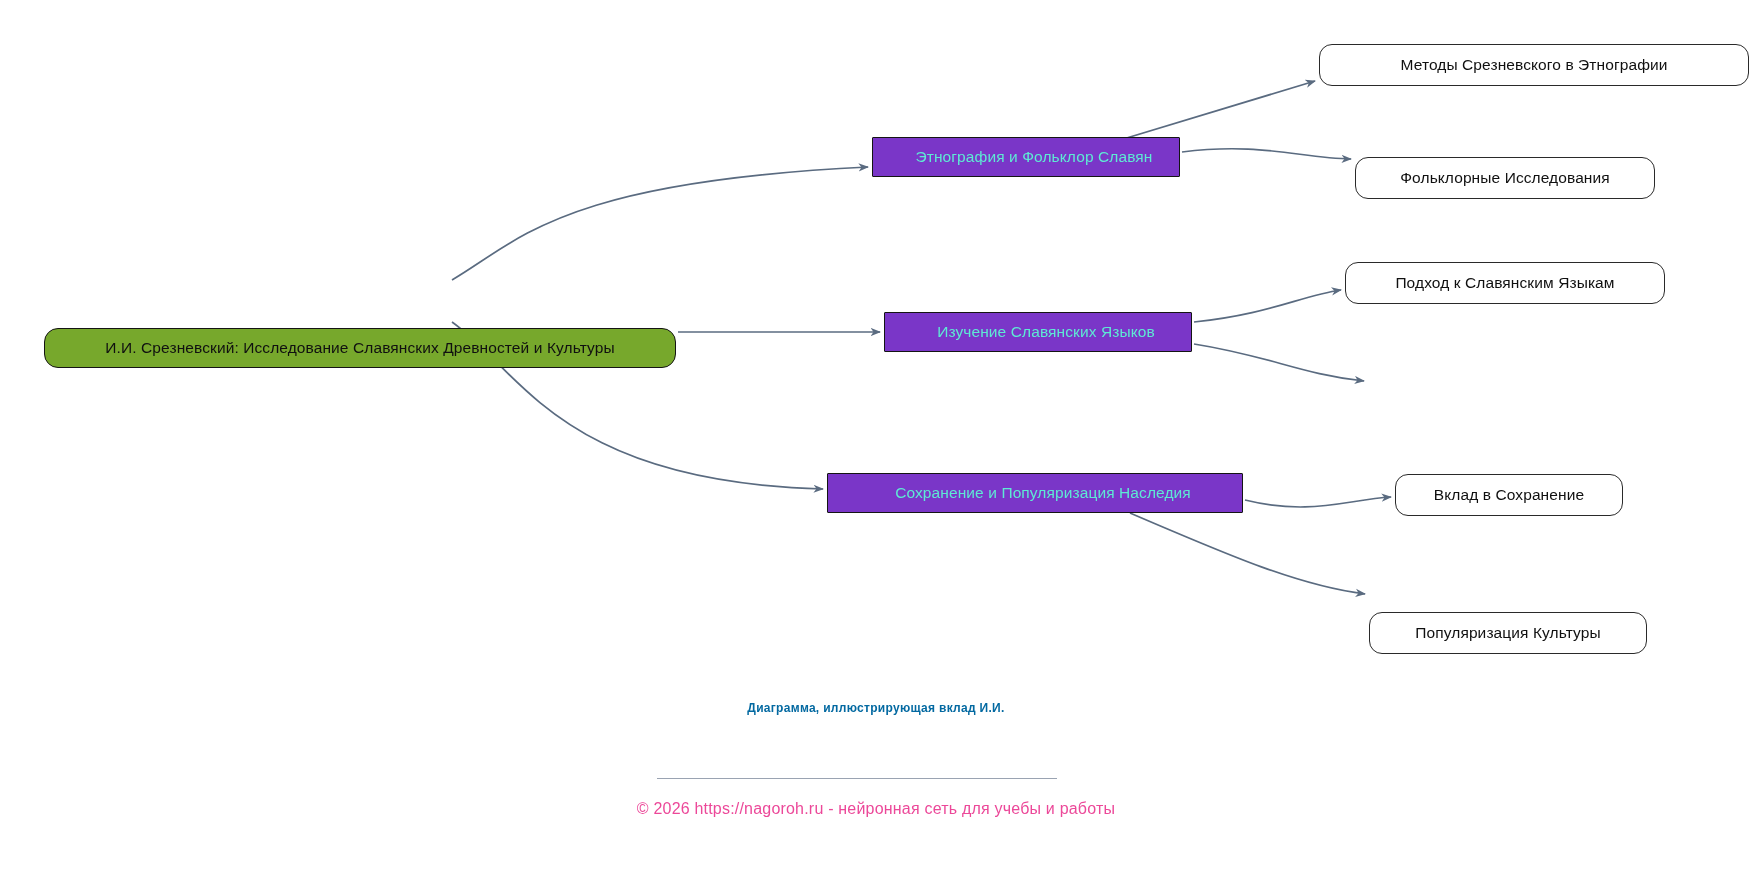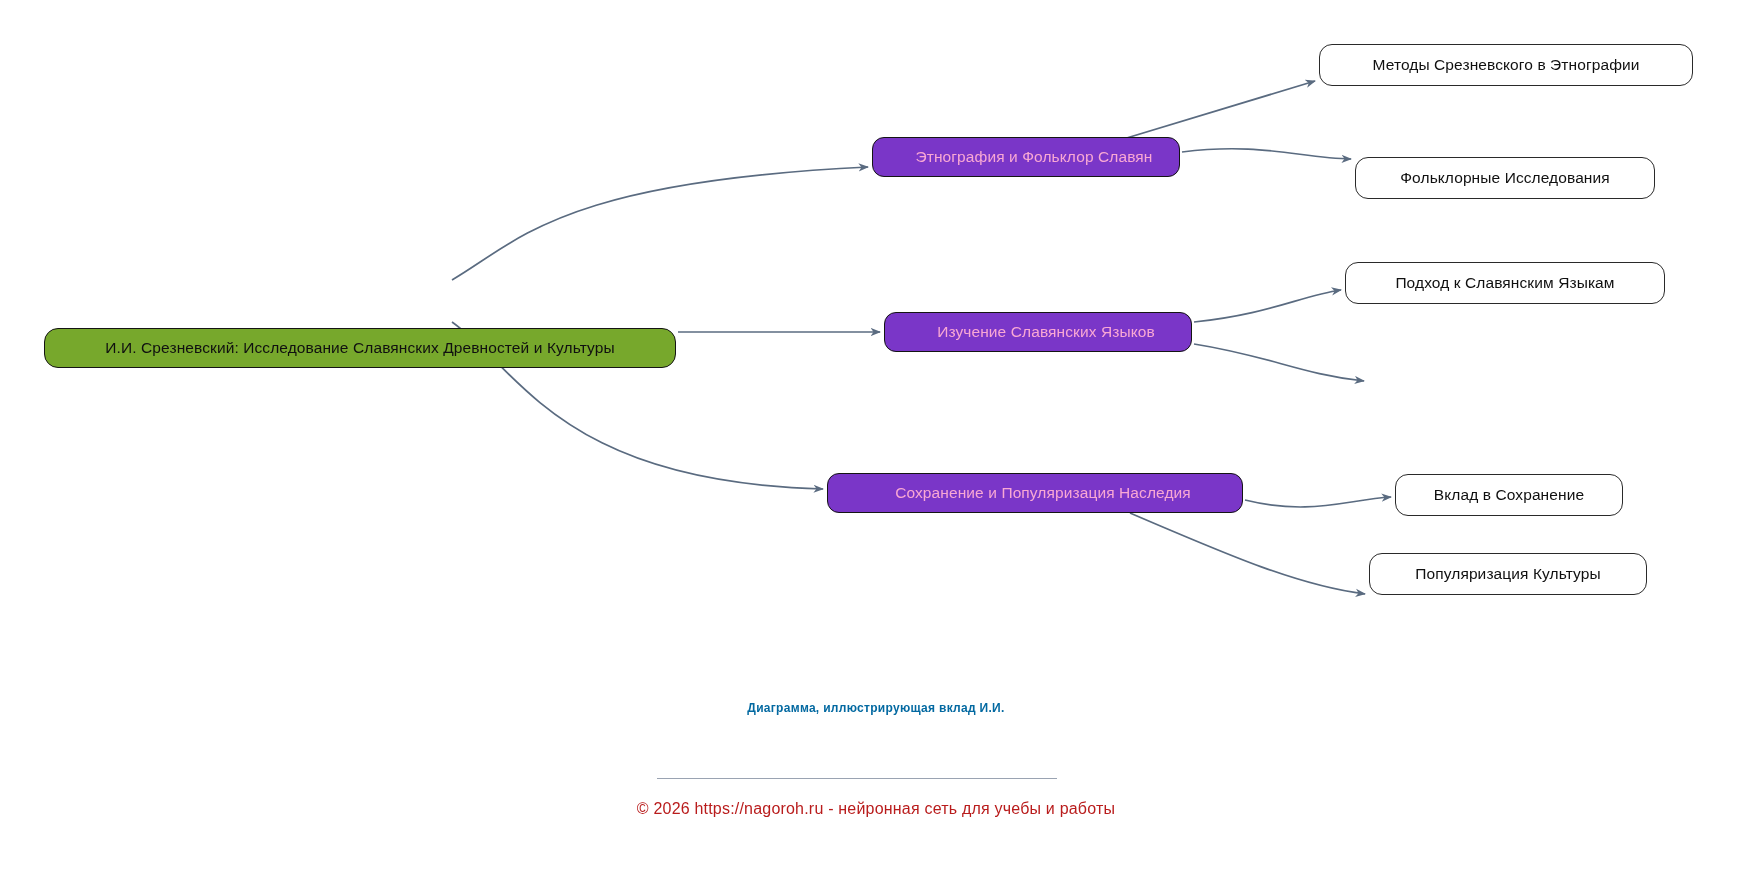--- a/index.html
+++ b/index.html
@@ -42,23 +42,23 @@
     padding: 0 14px;
     letter-spacing: 0.1px;
   }
   .node.root {
     background: #77a82c;
     border-color: #141414;
     border-radius: 14px;
   }
   .node.branch {
     background: #7a36c8;
-    color: #f9a8d4;
+    color: #5eead4;
     border-color: #141414;
-    border-radius: 12px;
+    border-radius: 1px;
     padding-left: 30px;
   }
   .node.leaf {
     background: #ffffff;
     border-color: #2a2a2a;
     border-radius: 13px;
   }
   .caption {
     position: absolute;
     left: 0;
@@ -79,21 +79,21 @@
     height: 1px;
     background: #9aa3b2;
   }
   .footer {
     position: absolute;
     left: 0;
     top: 800px;
     width: 1752px;
     text-align: center;
     font-size: 16px;
-    color: #b91c1c;
+    color: #ec4899;
     letter-spacing: 0.2px;
   }
 </style>
 </head>
 <body>
 
 <div id="stage">
 
   <svg id="edges" viewBox="0 0 1752 896" width="1752" height="896">
     <defs>
@@ -122,21 +122,21 @@
   </svg>
 
   <div class="node root" style="left:44px; top:280px; width:632px; height:40px;margin-top:48px;">
     <span>И.И. Срезневский: Исследование Славянских Древностей и Культуры</span>
   </div>
 
   <div class="node branch" style="left:872px; top:137px; width:308px; height:40px;">
     <span>Этнография и Фольклор Славян</span>
   </div>
 
-  <div class="node leaf" style="left:1319px; top:44px; width:374px; height:42px;">
+  <div class="node leaf" style="left:1319px; top:44px; width:430px; height:42px;">
     <span>Методы Срезневского в Этнографии</span>
   </div>
 
   <div class="node leaf" style="left:1355px; top:157px; width:300px; height:42px;">
     <span>Фольклорные Исследования</span>
   </div>
 
   <div class="node branch" style="left:884px; top:312px; width:308px; height:40px;">
     <span>Изучение Славянских Языков</span>
   </div>
@@ -147,21 +147,21 @@
 
 
   <div class="node branch" style="left:827px; top:473px; width:416px; height:40px;">
     <span>Сохранение и Популяризация Наследия</span>
   </div>
 
   <div class="node leaf" style="left:1395px; top:474px; width:228px; height:42px;">
     <span>Вклад в Сохранение</span>
   </div>
 
-  <div class="node leaf" style="left:1369px; top:553px; width:278px; height:42px;align-items:center;">
+  <div class="node leaf" style="left:1369px; top:612px; width:278px; height:42px;align-items:center;">
     <span>Популяризация Культуры</span>
   </div>
 
   <div class="caption">
     <div>Диаграмма, иллюстрирующая вклад И.И.</div>
   </div>
 
   <div class="caption-line"></div>
 
   <div class="footer">© 2026 https://nagoroh.ru - нейронная сеть для учебы и работы</div>

